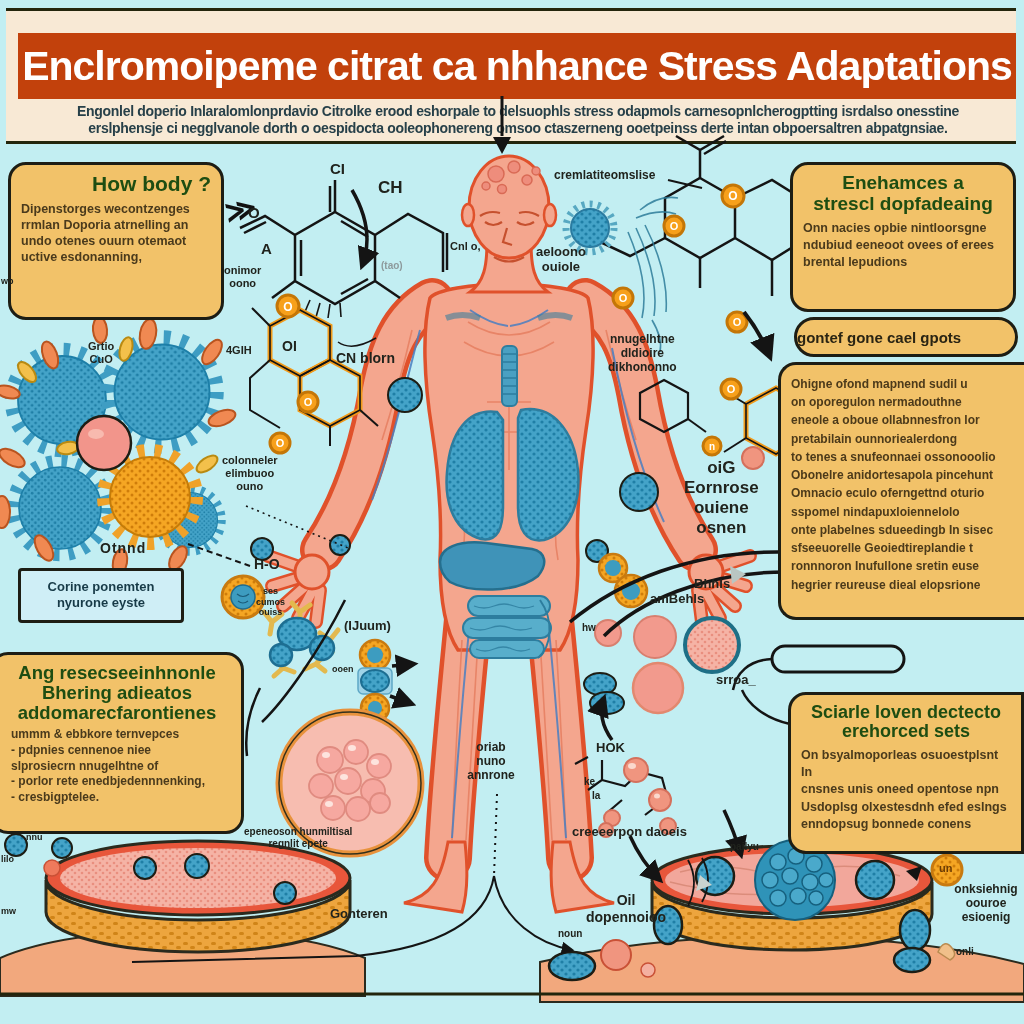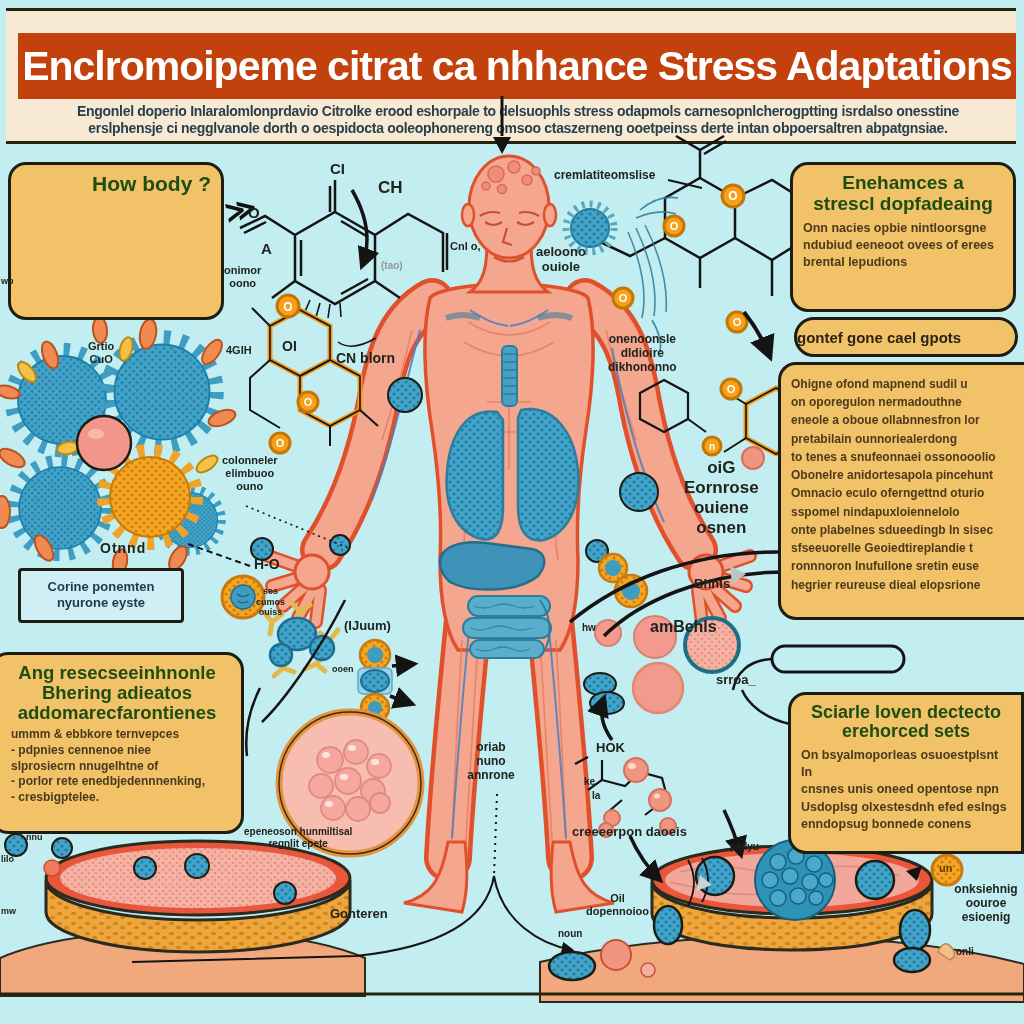--- a/index.html
+++ b/index.html
@@ -526,20 +526,26 @@
     <div class="t">Enclromoipeme citrat ca nhhance Stress Adaptations</div>
   </div>
   <div class="subline abs" style="top:92px;">Engonlel doperio Inlaralomlonprdavio Citrolke erood eshorpale to delsuophls stress odapmols carnesopnlcherogptting isrdalso onesstine</div>
   <div class="subline abs" style="top:109px;">erslphensje ci negglvanole dorth o oespidocta ooleophonereng omsoo ctaszerneng ooetpeinss derte intan obpoersaltren abpatgnsiae.</div>
 </div>
 
 <div class="ybox abs z5" style="left:8px;top:162px;width:216px;height:158px;">
   <div class="bt" style="font-size:21px;text-align:right;">
         <div>How body ?</div>
       </div>
+  <div class="bb" style="font-size:12.5px;margin-top:5px;line-height:1.3;">
+        <div>Dipenstorges wecontzenges</div>
+        <div>rrmlan Doporia atrnelling an</div>
+        <div>undo otenes ouurn otemaot</div>
+        <div>uctive esdonanning,</div>
+      </div>
 </div>
 
 <div class="ybox abs z5" style="left:790px;top:162px;width:226px;height:150px;">
   <div class="bt" style="font-size:19px;">
         <div>Enehamces a</div>
         <div>strescl dopfadeaing</div>
       </div>
   <div class="bb" style="font-size:12.5px;margin-top:6px;line-height:1.35;">
         <div>Onn nacies opbie nintloorsgne</div>
         <div>ndubiud eeneoot ovees of erees</div>
@@ -624,48 +630,48 @@
 <div class="lbl" style="left:282px;top:338px;font-size:14px;">OI</div>
 <div class="lbl" style="left:336px;top:350px;font-size:14px;">CN blorn</div>
 <div class="lbl gray" style="left:381px;top:260px;font-size:10px;">(tao)</div>
 <div class="lbl" style="left:450px;top:240px;font-size:11px;">Cnl o,</div>
 <div class="lbl" style="left:554px;top:168px;font-size:12px;">cremlatiteomslise</div>
 <div class="lbl center" style="left:536px;top:244px;font-size:13px;">
       <div>aeloono</div>
       <div>ouiole</div>
     </div>
 <div class="lbl center" style="left:608px;top:332px;font-size:12px;">
-      <div>onenoonsle</div>
+      <div>nnugelhtne</div>
       <div>dldioire</div>
       <div>dikhononno</div>
     </div>
 <div class="lbl center" style="left:684px;top:458px;font-size:17px;">
       <div>oiG</div>
       <div>Eornrose</div>
       <div>ouiene</div>
       <div>osnen</div>
     </div>
 <div class="lbl" style="left:254px;top:556px;font-size:14px;">H-O</div>
 <div class="lbl center" style="left:256px;top:586px;font-size:9px;">
       <div>ses</div>
       <div>cumos</div>
       <div>ouiss</div>
     </div>
 <div class="lbl" style="left:344px;top:618px;font-size:13px;">(IJuum)</div>
 <div class="lbl" style="left:332px;top:664px;font-size:9px;">ooen</div>
 <div class="lbl" style="left:582px;top:622px;font-size:10px;">hw</div>
 <div class="lbl" style="left:694px;top:576px;font-size:13px;">Bhhls</div>
-<div class="lbl" style="left:650px;top:618px;font-size:16px;">amBehls</div>
+<div class="lbl" style="left:650px;top:591px;font-size:13px;">amBehls</div>
 <div class="lbl" style="left:716px;top:672px;font-size:13px;">srroa_</div>
 <div class="lbl" style="left:596px;top:740px;font-size:13px;">HOK</div>
 <div class="lbl" style="left:584px;top:776px;font-size:10px;">ke</div>
 <div class="lbl" style="left:592px;top:790px;font-size:10px;">Ia</div>
 <div class="lbl" style="left:572px;top:824px;font-size:13px;">creeeerpon daoeis</div>
 <div class="lbl" style="left:730px;top:841px;font-size:10px;">pailyu</div>
-<div class="lbl center" style="left:586px;top:892px;font-size:11px;">
+<div class="lbl center" style="left:586px;top:892px;font-size:14px;">
       <div>Oil</div>
       <div>dopennoioo</div>
     </div>
 <div class="lbl" style="left:558px;top:928px;font-size:10px;">noun</div>
 <div class="lbl center" style="left:452px;top:740px;font-size:12px;width:78px;">
       <div>oriab</div>
       <div>nuno</div>
       <div>annrone</div>
     </div>
 <div class="lbl" style="left:330px;top:906px;font-size:13px;">Gonteren</div>

